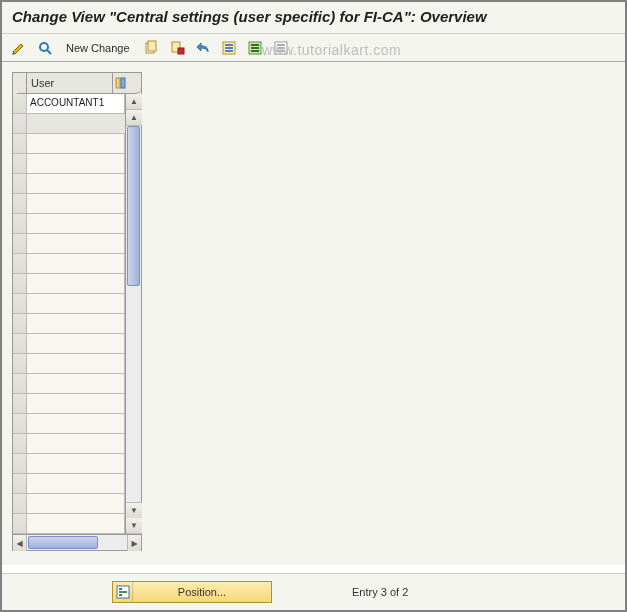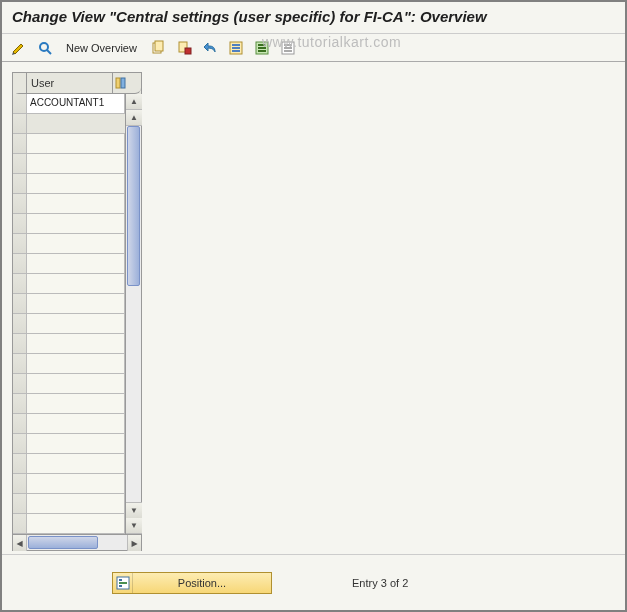--- a/index.html
+++ b/index.html
@@ -45,21 +45,21 @@
       color: #2a2a2a;
       padding: 0 6px;
       cursor: pointer;
       height: 20px;
       display: inline-flex;
       align-items: center;
     }
     .watermark {
       position: absolute;
       left: 260px;
-      top: 0;
+      top: 8px;
       font-size: 14px;
       color: #bdbdbd;
       letter-spacing: 0.5px;
       pointer-events: none;
       z-index: 10;
     }
     .content {
       position: relative;
       background: #f5f5f0;
       height: 503px;
@@ -193,21 +193,21 @@
       width: 70px;
       background: linear-gradient(#cfd6e8,#9cb0da);
       border: 1px solid #7a92c8;
       border-radius: 2px;
     }
     .footer {
       position: absolute;
       bottom: 0;
       left: 0;
       right: 0;
-      height: 56px;
+      height: 37px;
       border-top: 1px solid #ccc;
       display: flex;
       align-items: center;
       padding: 12px 10px;
       background: #f5f5f0;
     }
     .footer-spacer { width: 100px; }
     .position-btn {
       display: flex;
       align-items: center;
@@ -251,21 +251,21 @@
         <path d="M2 12 L10 4 L12 6 L4 14 Z" fill="#e6b800" stroke="#806600" stroke-width="1"></path>
         <path d="M2 12 L4 14 L1 15 Z" fill="#555"></path>
       </svg>
   </span>
   <span class="toolbar-btn">
     <svg class="ico" width="16" height="16">
         <circle cx="7" cy="7" r="4" fill="none" stroke="#2a7ac0" stroke-width="2"></circle>
         <line x1="10" y1="10" x2="14" y2="14" stroke="#2a7ac0" stroke-width="2"></line>
       </svg>
   </span>
-  <span class="new-entries">New Overview</span>
+  <span class="new-entries">New Change</span>
   <span class="toolbar-btn">
     <svg class="ico" width="16" height="16">
         <rect x="3" y="3" width="8" height="10" fill="#fff" stroke="#b09030"></rect>
         <rect x="5" y="1" width="8" height="10" fill="#fdecb2" stroke="#b09030"></rect>
       </svg>
   </span>
   <span class="toolbar-btn">
     <svg class="ico" width="16" height="16">
         <rect x="3" y="2" width="8" height="10" fill="#fdecb2" stroke="#b09030"></rect>
         <rect x="9" y="8" width="6" height="6" fill="#c03030" stroke="#802020"></rect>

